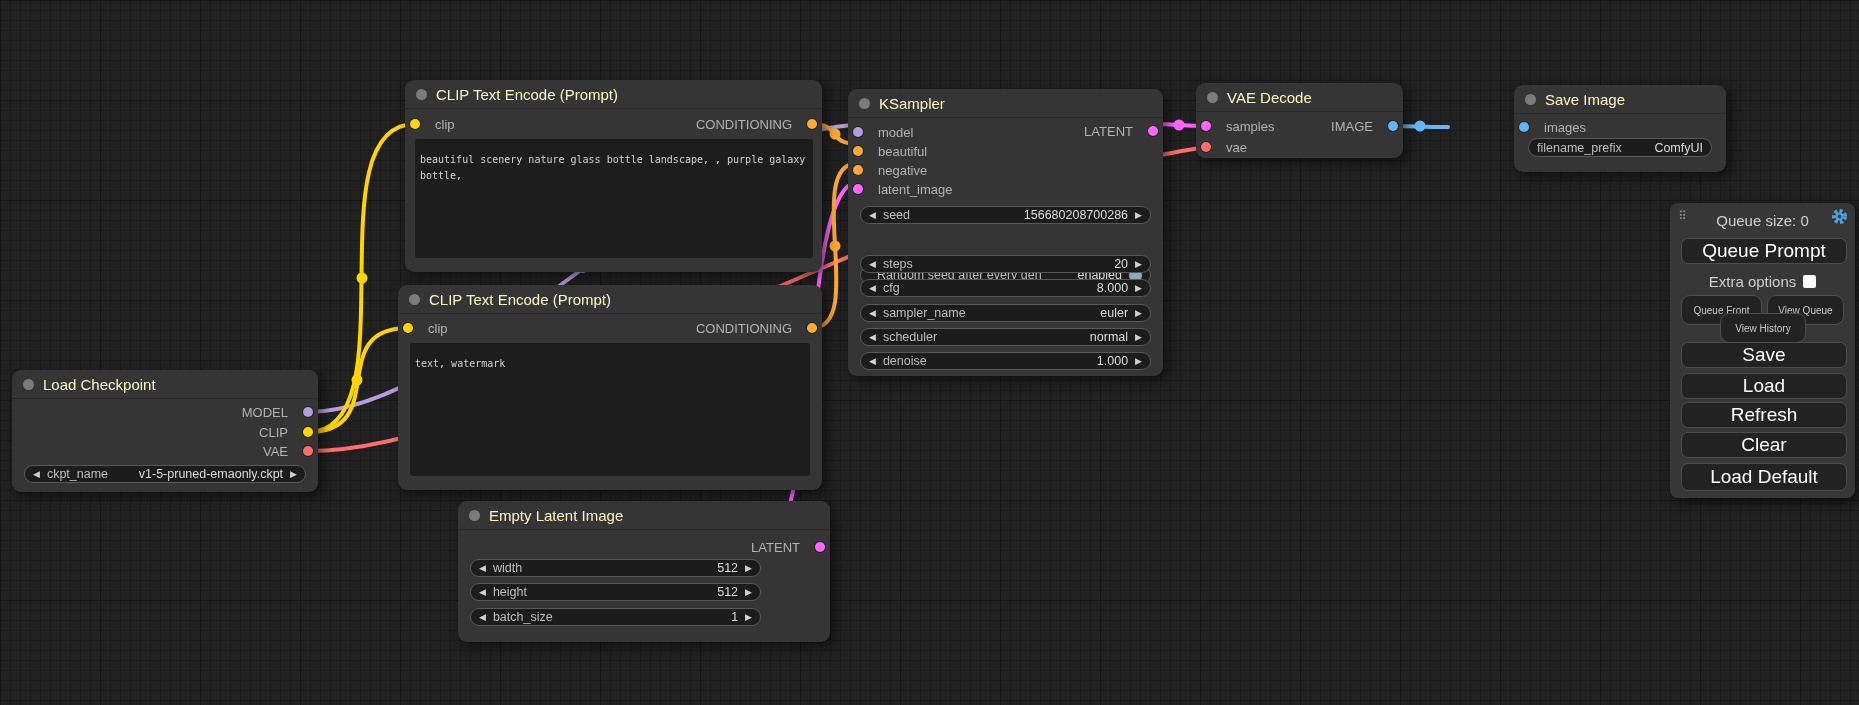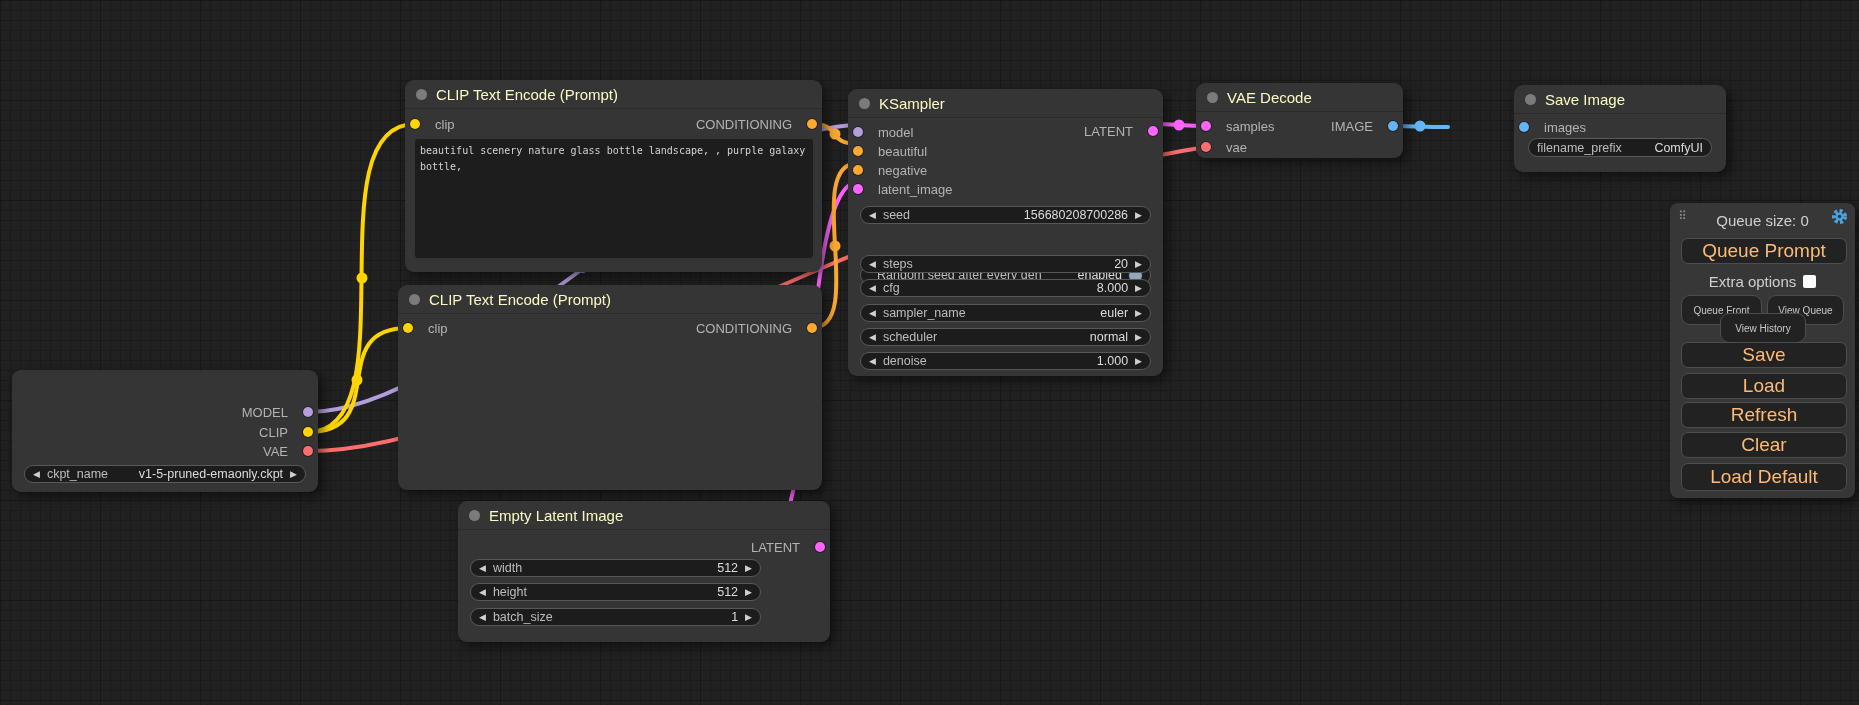--- a/index.html
+++ b/index.html
@@ -33,33 +33,33 @@
   .widget{position:absolute;height:18px;background:#1c1c1c;border:1px solid #585858;
           border-radius:10px;display:flex;align-items:center;font-size:12.5px;
           color:#bdbdbd;padding:0 8px;gap:7px;box-sizing:border-box;}
   .widget .arr{font-size:9px;color:#d0d0d0;font-family:"DejaVu Sans",sans-serif;line-height:1;}
   .widget .flex{flex:1;}
   .widget .wvalue{color:#dcdcdc;}
   .widget .toggle{width:13px;height:13px;border-radius:50%;flex:none;box-shadow:0 0 0 1px #2a2a2a;}
 
   .textbox{position:absolute;background:#1d1d1d;border-radius:3px;
            font-family:"DejaVu Sans Mono",monospace;font-size:10px;line-height:1.55;
-           color:#d2d2d2;padding:4px 5px;box-sizing:border-box;
+           color:#d2d2d2;padding:13px 5px;box-sizing:border-box;
            white-space:pre-wrap;word-break:break-word;overflow:hidden;}
 
   .qpanel{position:absolute;left:1670px;top:203px;width:185px;height:295px;
           background:#373737;border-radius:8px;z-index:3;
           box-shadow:4px 4px 12px rgba(0,0,0,.55);}
   .qhandle{position:absolute;left:8px;top:6px;font-size:12px;color:#8a8a8a;
            font-family:"DejaVu Sans",sans-serif;cursor:move;}
   .qsize{position:absolute;left:0;top:9px;width:100%;text-align:center;
          font-size:15px;color:#cfcfcf;}
   .qgear{position:absolute;right:7px;top:5px;}
   .qbtn{position:absolute;left:11px;width:166px;background:#222;border:1px solid #4d4d4d;
-        border-radius:7px;color:#fdba74;display:flex;align-items:center;
+        border-radius:7px;color:#ffffff;display:flex;align-items:center;
         justify-content:center;box-sizing:border-box;cursor:pointer;}
   .qbtn.big{height:26px;font-size:19px;}
   .qsmall{position:absolute;background:#222;border:1px solid #4d4d4d;border-radius:9px;
           color:#c9c9c9;font-size:10px;display:flex;align-items:center;
           justify-content:center;box-sizing:border-box;height:30px;cursor:pointer;}
   .extra{position:absolute;left:0;top:70px;width:100%;display:flex;align-items:center;
          justify-content:center;gap:7px;font-size:15px;color:#cfcfcf;}
   .checkbox{width:13px;height:13px;border-radius:2px;flex:none;cursor:pointer;}
 </style>
 </head>
@@ -82,20 +82,24 @@
     <circle cx="357" cy="380" r="5.5" fill="#FFD500"></circle>
     <circle cx="707" cy="319" r="5" fill="#FF6E6E"></circle>
     <circle cx="809" cy="365" r="5" fill="#FF64FF"></circle>
     <circle cx="835" cy="134" r="5.5" fill="#FFA931"></circle>
     <circle cx="835" cy="246" r="5.5" fill="#FFA931"></circle>
     <circle cx="1179" cy="125" r="5.5" fill="#FF64FF"></circle>
     <circle cx="1420" cy="126" r="5.5" fill="#64B5F6"></circle>
   </svg>
 
   <div class="node" style="left:12px;top:370px;width:306px;height:122px;">
+    <div class="nheader">
+      <span class="tdot" style="background: rgb(123, 123, 123);"></span>
+      <span class="ntitle">Load Checkpoint</span>
+    </div>
     <div class="slot out" style="top:33px">
       <span>MODEL</span>
       <span class="port" style="background: rgb(179, 157, 219);"></span>
     </div>
     <div class="slot out" style="top:53px">
       <span>CLIP</span>
       <span class="port" style="background: rgb(255, 213, 0);"></span>
     </div>
     <div class="slot out" style="top:72px">
       <span>VAE</span>
@@ -132,20 +136,21 @@
       <span class="ntitle">CLIP Text Encode (Prompt)</span>
     </div>
     <div class="slot in" style="top:34px">
       <span class="port" style="background: rgb(255, 213, 0);"></span>
       <span>clip</span>
     </div>
     <div class="slot out" style="top:34px">
       <span>CONDITIONING</span>
       <span class="port" style="background: rgb(255, 169, 49);"></span>
     </div>
+    <div class="textbox" style="left:12px;top:58px;width:400px;height:133px;">text, watermark</div>
   </div>
 
   <div class="node" style="left:458px;top:501px;width:372px;height:141px;">
     <div class="nheader">
       <span class="tdot" style="background: rgb(123, 123, 123);"></span>
       <span class="ntitle">Empty Latent Image</span>
     </div>
     <div class="slot out" style="top:37px">
       <span>LATENT</span>
       <span class="port" style="background: rgb(255, 100, 255);"></span>

